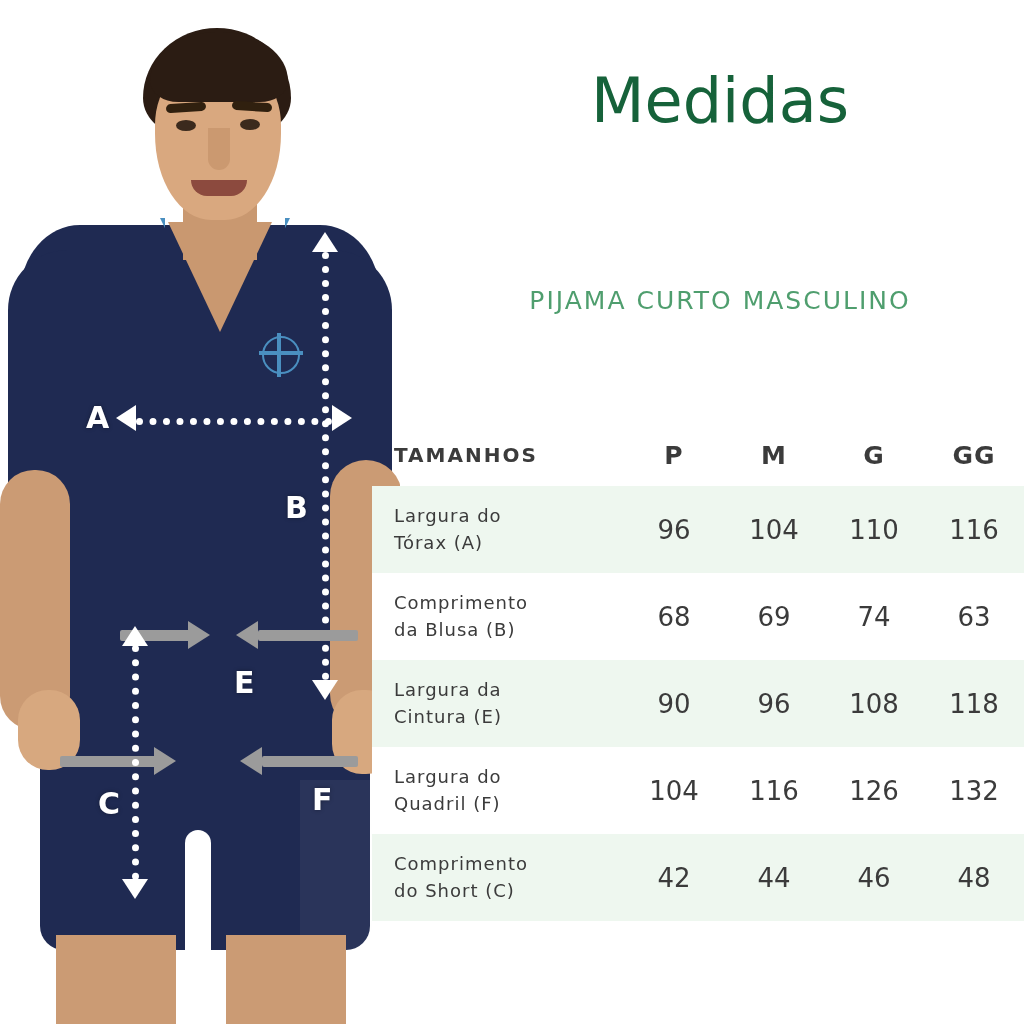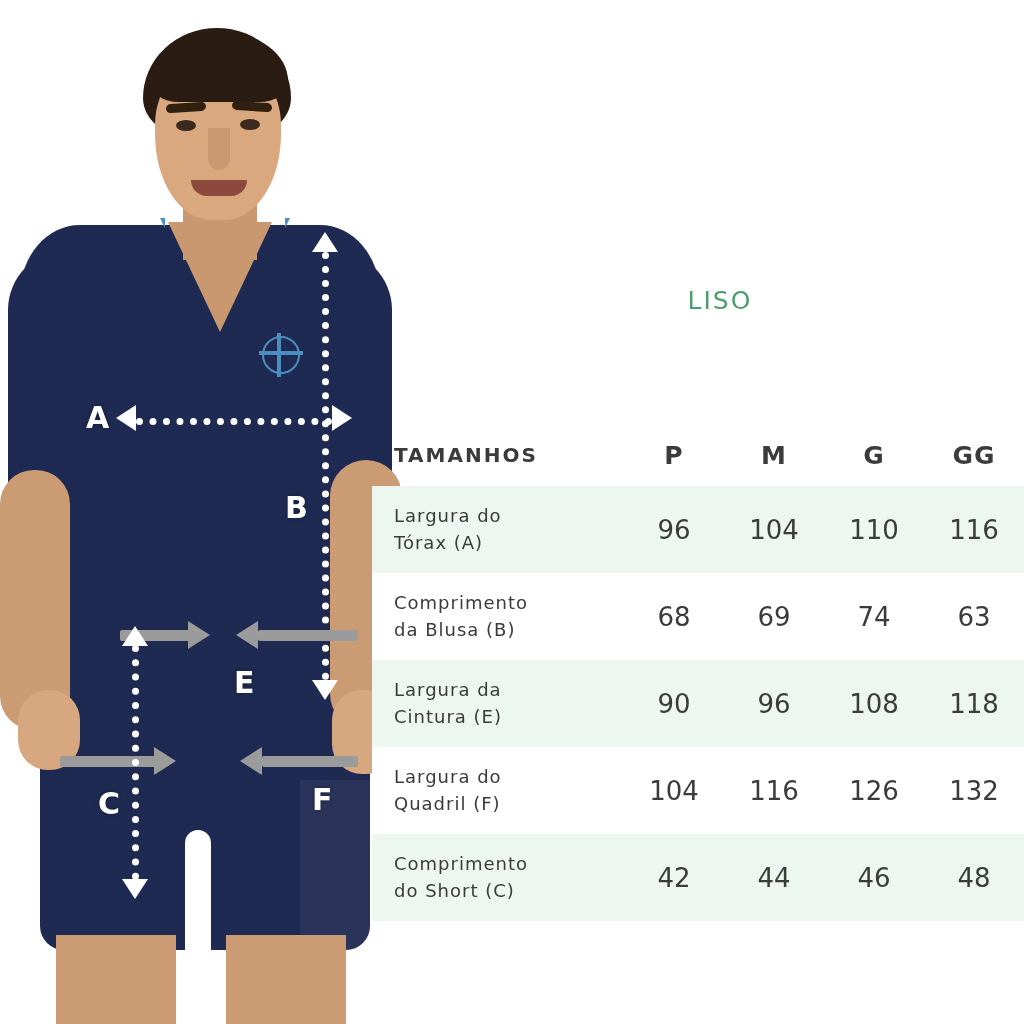--- a/index.html
+++ b/index.html
@@ -299,23 +299,24 @@
     <div class="ov tri tri-left-g" style="left:240px; top:747px;"></div>
     <div class="mlabel" style="left:312px; top:782px;">F</div>
 
     <div class="ov dot-v" style="left:132px; top:645px; height:235px;"></div>
     <div class="ov tri tri-up" style="left:122px; top:626px;"></div>
     <div class="ov tri tri-down" style="left:122px; top:879px;"></div>
     <div class="mlabel" style="left:98px; top:786px;">C</div>
   </div>
 
   <div class="title">
+    <div>Medidas</div>
   </div>
   <div class="subtitle">
-    <div>LISO</div>
+    <div>PIJAMA CURTO MASCULINO</div>
   </div>
 
   <table class="sizes">
     <thead>
       <tr class="plain">
         <th class="hdr-th">TAMANHOS</th>
         <th class="hdr-size">P</th>
         <th class="hdr-size">M</th>
         <th class="hdr-size">G</th>
         <th class="hdr-size">GG</th>

